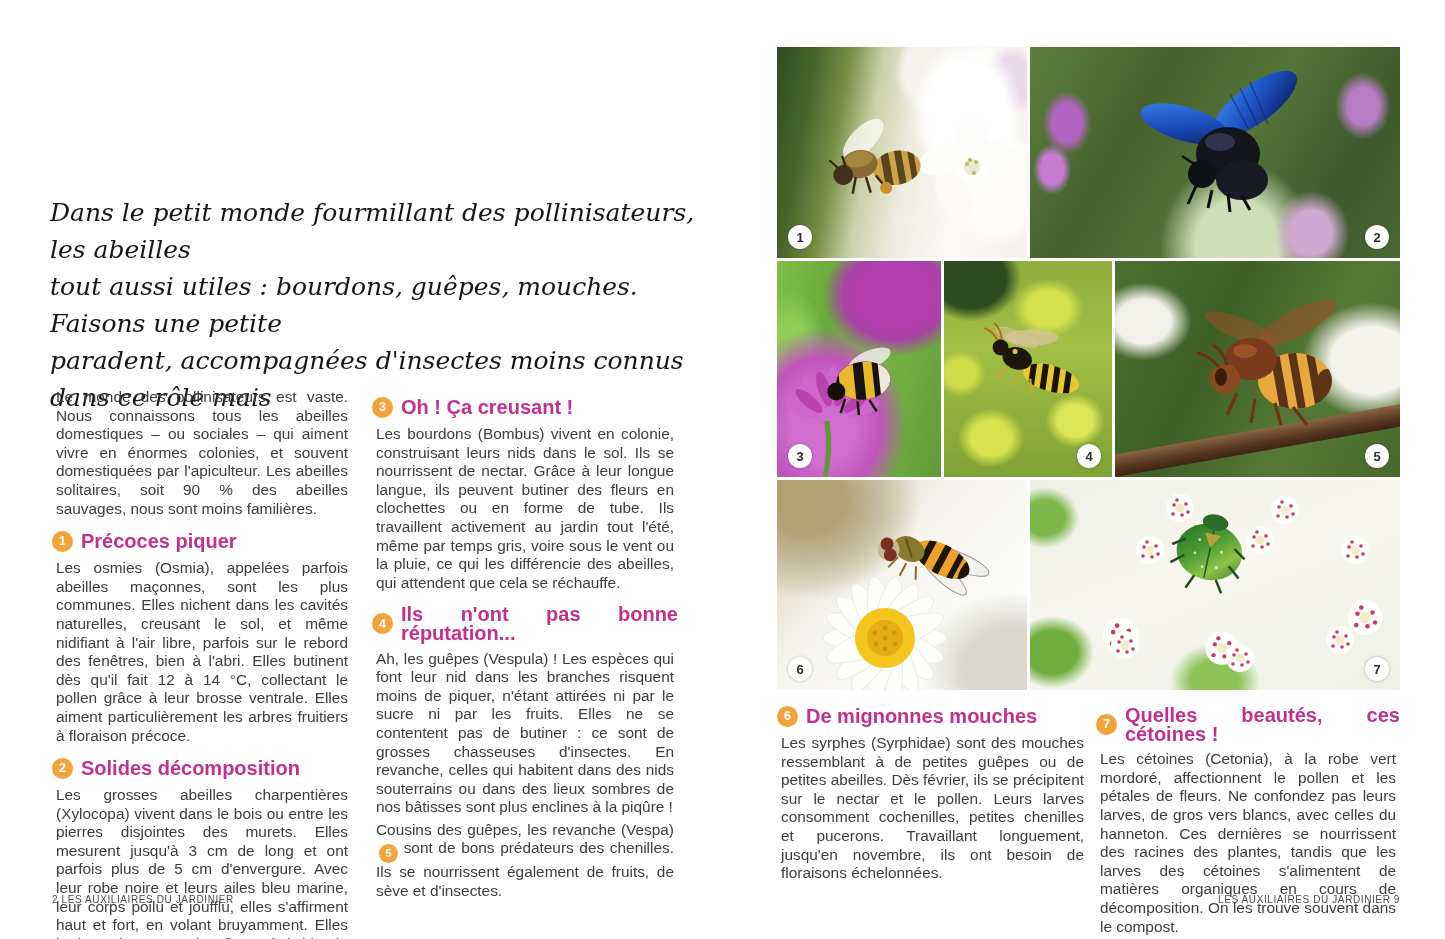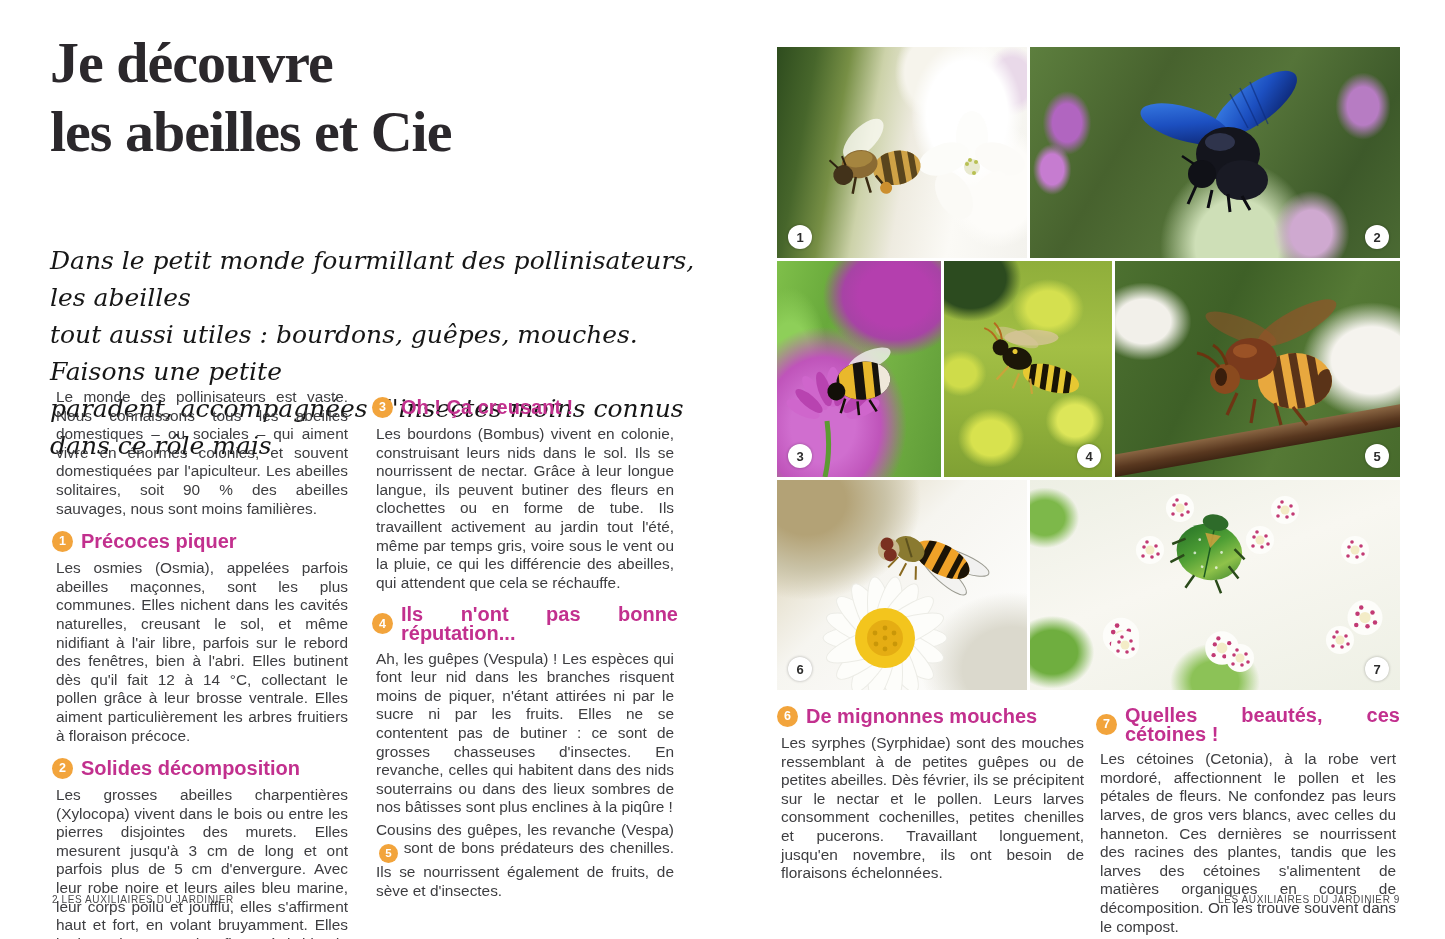--- a/index.html
+++ b/index.html
@@ -3,21 +3,21 @@
 <meta charset="utf-8">
 <style>
   html,body{margin:0;padding:0;background:#ffffff;}
   .canvas{position:relative;width:1445px;height:939px;background:#ffffff;overflow:hidden;
           font-family:"Liberation Sans",sans-serif;color:#3d3d40;}
 
   
   .title{position:absolute;left:50px;top:28px;font-family:"Liberation Serif",serif;
          font-weight:bold;color:#2b282c;font-size:58px;line-height:69px;letter-spacing:-1px;}
   .intro{position:absolute;left:50px;top:194px;width:668px;font-family:"DejaVu Serif",serif;
-         font-style:italic;font-size:25px;line-height:37px;color:#161616;margin-top:48px;}
+         font-style:italic;font-size:25px;line-height:37px;color:#161616;}
   .col{position:absolute;font-size:15.4px;line-height:18.6px;text-align:justify;}
   .col p{margin:4px;}
   .col p + p{margin-top:3px;}
   .col1{left:52px;top:384px;width:300px;}
   .col2{left:372px;top:384px;width:306px;}
   .rcol1{left:777px;top:706px;width:311px;}
   .rcol2{left:1096px;top:706px;width:304px;}
   .sech{display:flex;align-items:center;gap:8px;margin:13px 0 7px;}
   .sech .t{font-size:20px;font-weight:bold;color:#c2308e;letter-spacing:0;}
   .nb{width:21px;height:21px;border-radius:50%;background:#f2a43c;color:#fff;font-size:12.5px;
@@ -78,24 +78,20 @@
       radial-gradient(70px 60px at 50% 96%, #8cc257 0 34%, rgba(140,194,87,0) 64%),
       linear-gradient(160deg, #edefe4 0%, #f8f7f1 45%, #eef0e5 100%);}
   .branch{position:absolute;left:-24px;bottom:26px;width:340px;height:22px;z-index:1;
       background:linear-gradient(180deg,#8a6643,#58371f 60%,#3e2513);transform:rotate(-10deg);border-radius:5px;}
 </style>
 </head>
 <body>
 
 <div class="canvas">
 
-  <div class="title">
-    <div>Je découvre</div>
-    <div>les abeilles et Cie</div>
-  </div>
 
   <div class="intro">
     <div>Dans le petit monde fourmillant des pollinisateurs, les abeilles</div>
     <div>tout aussi utiles : bourdons, guêpes, mouches. Faisons une petite</div>
     <div>paradent, accompagnées d'insectes moins connus dans ce rôle mais</div>
   </div>
 
   <div class="col col1">
     <p>Le monde des pollinisateurs est vaste. Nous connaissons tous les abeilles domestiques – ou sociales – qui aiment vivre en énormes colonies, et souvent domestiquées par l'apiculteur. Les abeilles solitaires, soit 90 % des abeilles sauvages, nous sont moins familières.</p>
     <div class="sech">

